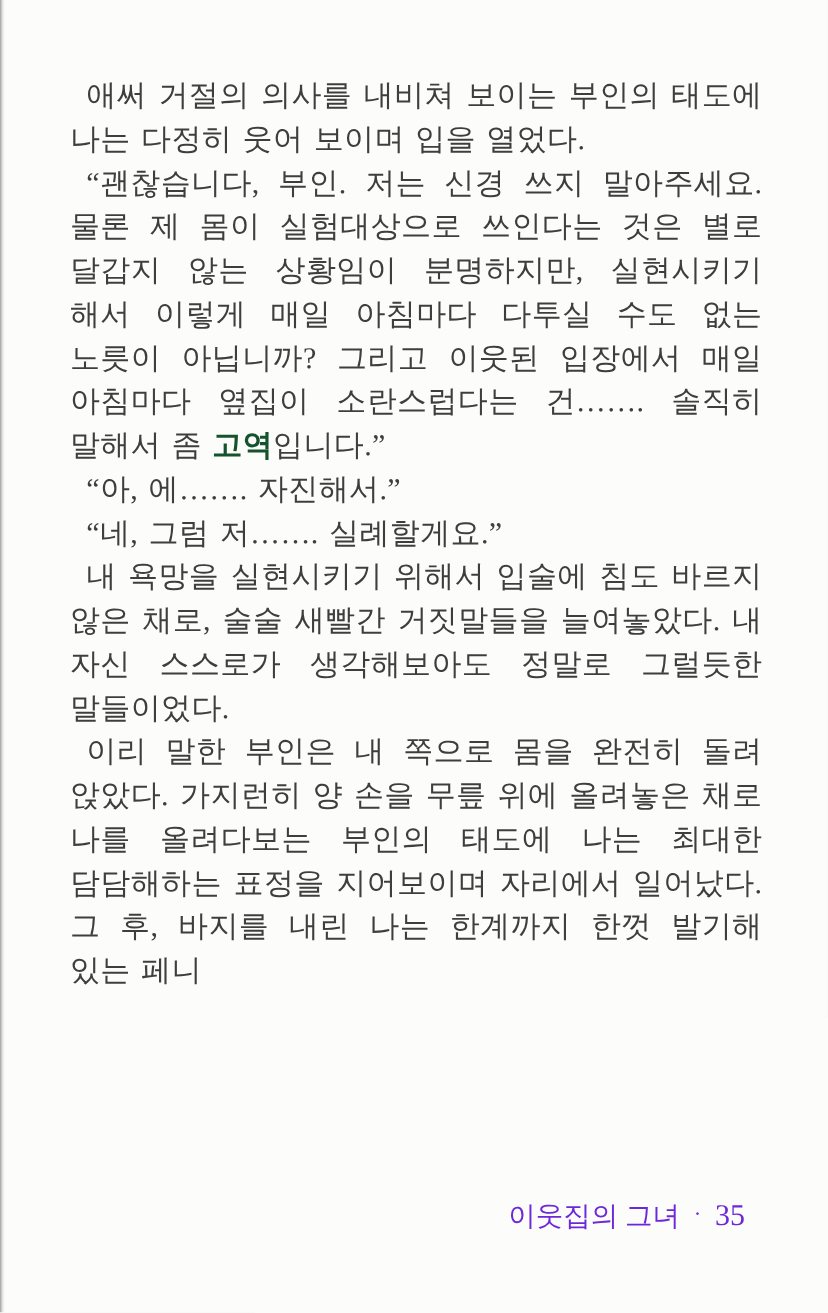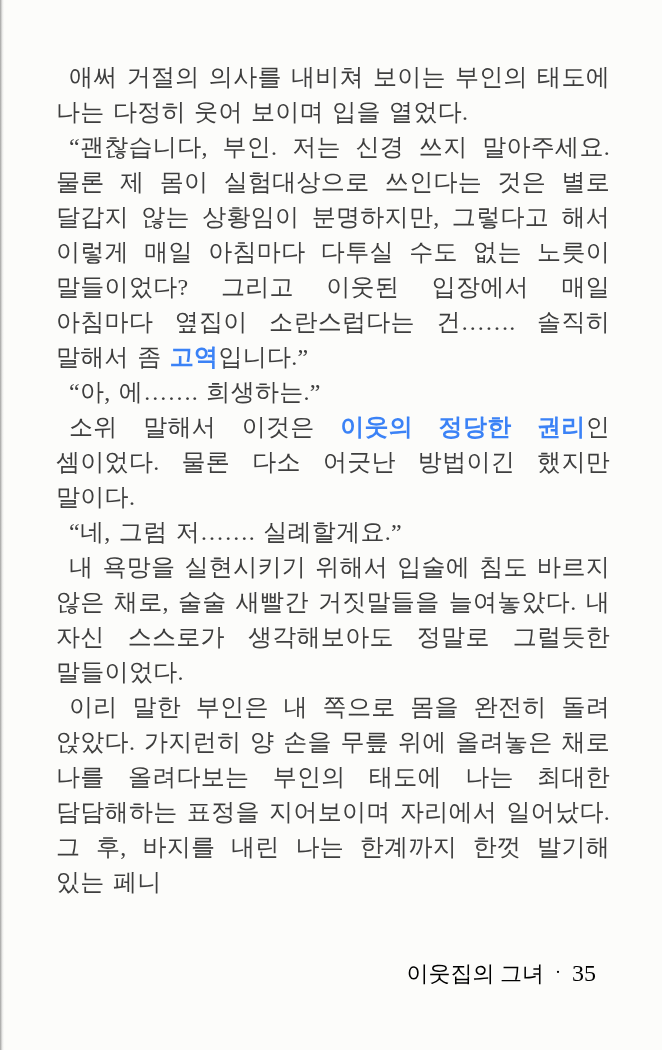--- a/index.html
+++ b/index.html
@@ -44,52 +44,51 @@
     font-size: 24px;
     line-height: 35px;
     letter-spacing: 0.3px;
     word-spacing: 2px;
     text-align: justify;
     text-indent: 13px;
     word-break: keep-all;
   }
   .para strong {
     font-weight: bold;
-    color: #3b82f6;
+    color: #14532d;
   }
   .footer {
     position: absolute;
     top: 958px;
     right: 66px;
     display: inline-flex;
     align-items: baseline;
     gap: 11px;
-    color: #000000;
+    color: #6d28d9;
     font-size: 22px;
     line-height: 30px;
   }
   .footer .dot {
     font-size: 18px;
     transform: translateY(-3px);
   }
   .footer .page-num {
     font-size: 24px;
   }
 </style>
 </head>
 <body>
 
 <div class="page" style="background: rgb(252, 252, 250);">
   <div class="scan-edge"></div>
 
   <main class="body-text" style="color: rgb(62, 62, 62);">
       <p class="para"><span>애써 거절의 의사를 내비쳐 보이는 부인의 태도에 나는 다정히 웃어 보이며 입을 열었다.</span></p>
-      <p class="para"><span>“괜찮습니다, 부인. 저는 신경 쓰지 말아주세요. 물론 제 몸이 실험대상으로 쓰인다는 것은 별로 달갑지 않는 상황임이 분명하지만, 그렇다고 해서 이렇게 매일 아침마다 다투실 수도 없는 노릇이 말들이었다? 그리고 이웃된 입장에서 매일 아침마다 옆집이 소란스럽다는 건……. 솔직히 말해서 좀 </span><strong>고역</strong><span>입니다.”</span></p>
-      <p class="para"><span>“아, 에……. 희생하는.”</span></p>
-      <p class="para"><span>소위 말해서 이것은 </span><strong>이웃의 정당한 권리</strong><span>인 셈이었다. 물론 다소 어긋난 방법이긴 했지만 말이다.</span></p>
+      <p class="para"><span>“괜찮습니다, 부인. 저는 신경 쓰지 말아주세요. 물론 제 몸이 실험대상으로 쓰인다는 것은 별로 달갑지 않는 상황임이 분명하지만, 실현시키기 해서 이렇게 매일 아침마다 다투실 수도 없는 노릇이 아닙니까? 그리고 이웃된 입장에서 매일 아침마다 옆집이 소란스럽다는 건……. 솔직히 말해서 좀 </span><strong>고역</strong><span>입니다.”</span></p>
+      <p class="para"><span>“아, 에……. 자진해서.”</span></p>
       <p class="para"><span>“네, 그럼 저……. 실례할게요.”</span></p>
       <p class="para"><span>내 욕망을 실현시키기 위해서 입술에 침도 바르지 않은 채로, 술술 새빨간 거짓말들을 늘여놓았다. 내 자신 스스로가 생각해보아도 정말로 그럴듯한 말들이었다.</span></p>
       <p class="para"><span>이리 말한 부인은 내 쪽으로 몸을 완전히 돌려 앉았다. 가지런히 양 손을 무릎 위에 올려놓은 채로 나를 올려다보는 부인의 태도에 나는 최대한 담담해하는 표정을 지어보이며 자리에서 일어났다. 그 후, 바지를 내린 나는 한계까지 한껏 발기해 있는 페니</span></p>
     </main>
 
   <footer class="footer">
     <span>이웃집의 그녀</span>
     <span class="dot">·</span>
     <span class="page-num">35</span>
   </footer>

